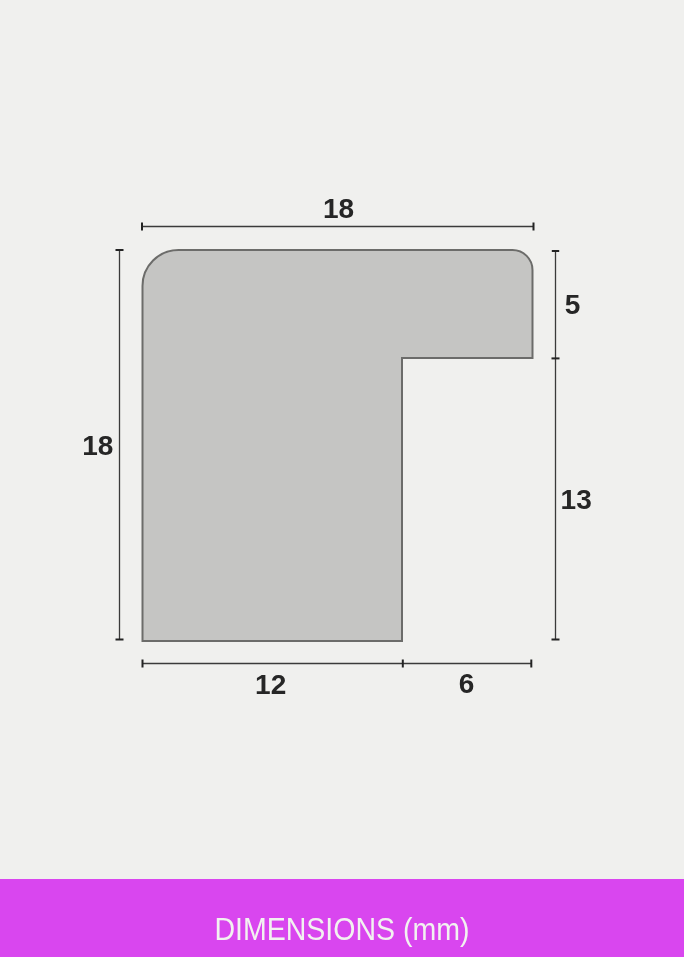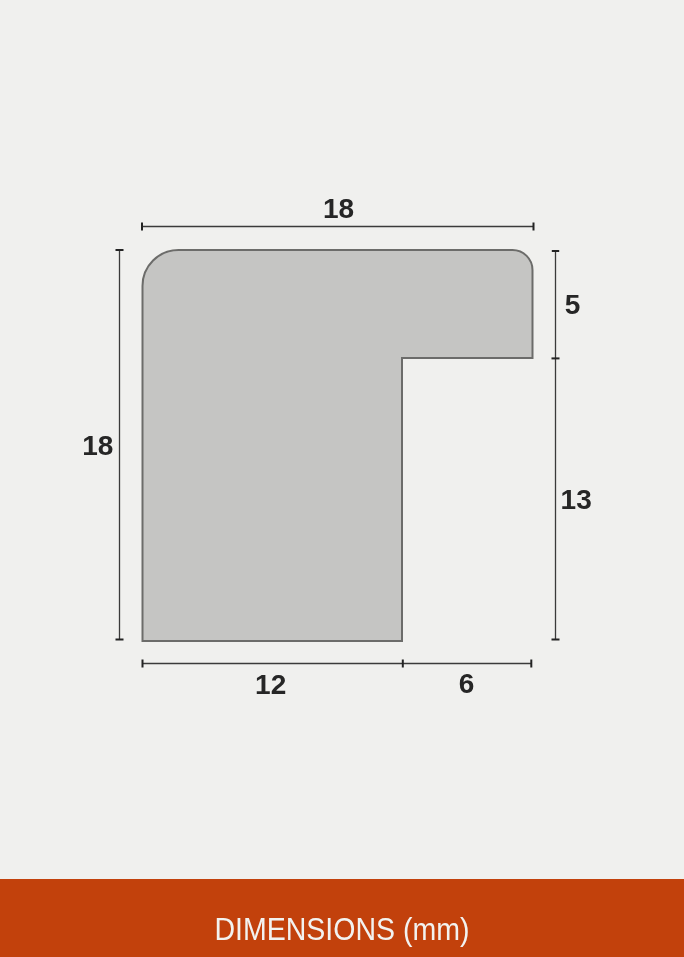--- a/index.html
+++ b/index.html
@@ -1,18 +1,18 @@
 <!DOCTYPE html>
 <html><head>
 <meta charset="utf-8">
 <style>
   html,body{margin:0;padding:0;}
   body{width:684px;height:957px;background:#f0f0ee;overflow:hidden;position:relative;
        font-family:"Liberation Sans",sans-serif;}
-  .bar{position:absolute;left:0;top:879px;width:684px;height:78px;background:#c2410c;}
+  .bar{position:absolute;left:0;top:879px;width:684px;height:78px;background:#d946ef;}
   .bar .txt{position:absolute;left:0;top:34.5px;width:100%;text-align:center;
       color:#f2f2f0;font-size:31px;font-weight:400;
       line-height:31px;transform:scaleX(0.92);transform-origin:342px 0;}
 </style>
 </head>
 <body>
 <svg width="684" height="879" viewBox="0 0 684 879" xmlns="http://www.w3.org/2000/svg">
 
   <path d="M 142.5 641 L 142.5 286 A 36 36 0 0 1 178.5 250 L 512.5 250 A 20 20 0 0 1 532.5 270 L 532.5 358 L 402 358 L 402 641 Z" fill="#c5c5c3" stroke="#6c6c6a" stroke-width="2"></path>
 

